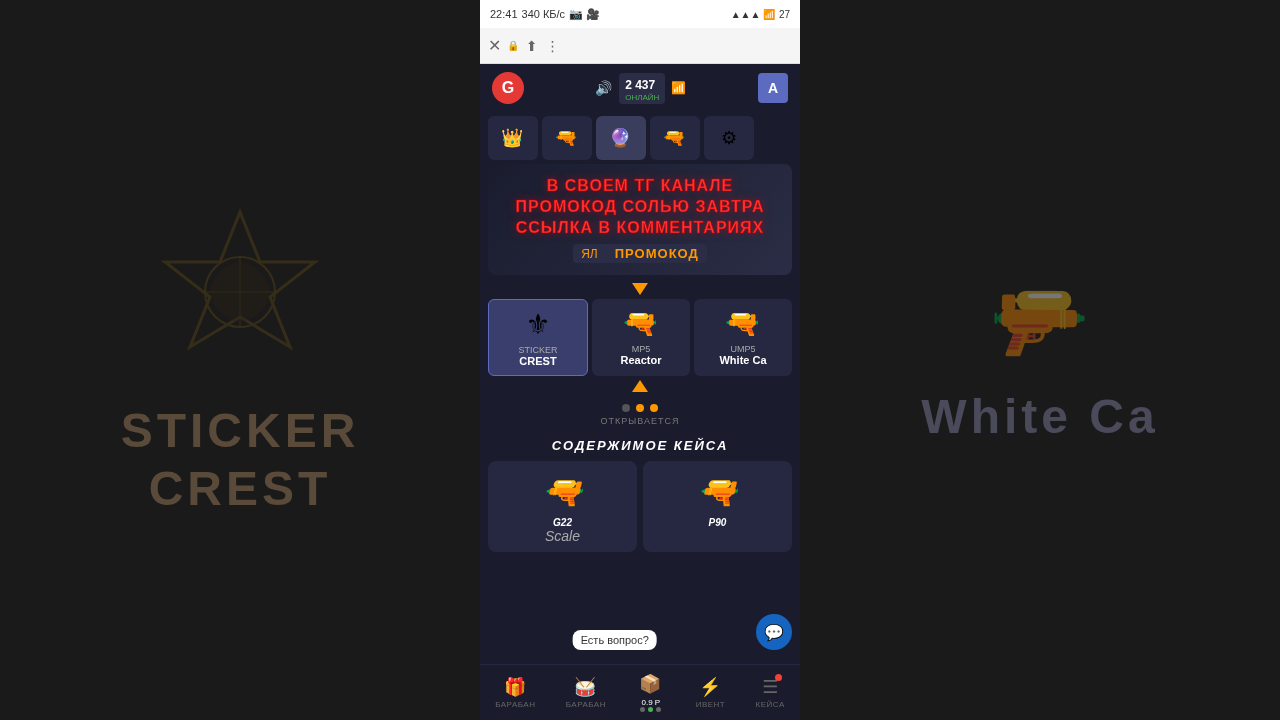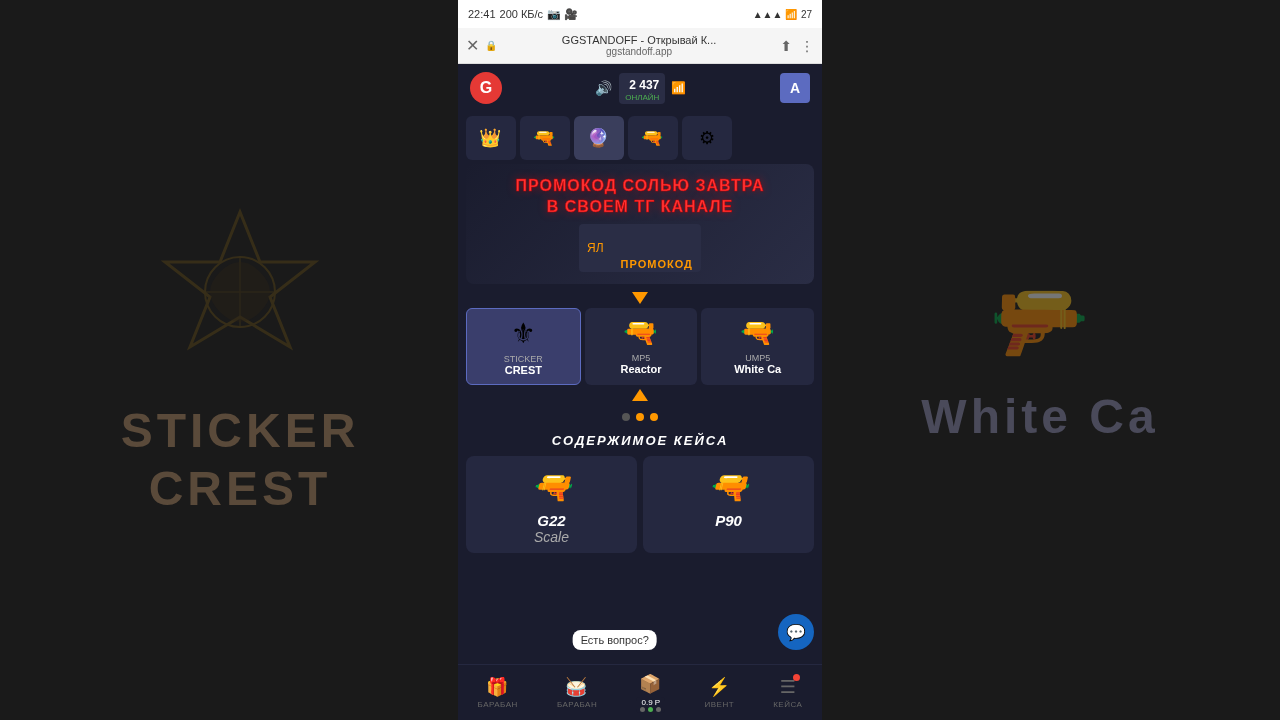--- a/index.html
+++ b/index.html
@@ -65,21 +65,21 @@
       font-size: 48px;
       font-weight: bold;
       letter-spacing: 4px;
       text-align: center;
       line-height: 1.2;
     }
 
     
     .phone-frame {
       position: relative;
-      width: 364px;
+      width: 320px;
       height: 720px;
       background: #fff;
       z-index: 10;
       display: flex;
       flex-direction: column;
       overflow: hidden;
     }
 
     
     .status-bar {
@@ -148,21 +148,21 @@
       color: #fff;
       font-weight: bold;
       font-size: 16px;
     }
     .header-mid { display: flex; align-items: center; gap: 6px; }
     .sound-icon { color: #aaa; font-size: 14px; }
     .online-badge {
       background: #2a2d45;
       border-radius: 4px;
       padding: 2px 6px;
-      text-align: right;
+      text-align: left;
     }
     .online-count { color: #fff; font-size: 12px; font-weight: bold; }
     .online-label { color: #4caf50; font-size: 8px; display: block; }
     .wifi-icon { color: #aaa; font-size: 12px; }
     .user-avatar {
       width: 30px;
       height: 30px;
       background: #5c6bc0;
       border-radius: 4px;
       display: flex;
@@ -215,21 +215,21 @@
       display: inline-flex;
       align-items: center;
       gap: 17px;
       margin-top: 6px;
       background: #2a2d45;
       border-radius: 4px;
       padding: 2px 8px;
       text-align: center;
     }
     .promo-badge-icon { color: #ff9800; font-size: 12px; }
-    .promo-badge-text { color: #ff9800; font-size: 11px; font-weight: bold; letter-spacing: 1px; margin-top: 32px; }
+    .promo-badge-text { color: #ff9800; font-size: 13px; font-weight: bold; letter-spacing: 1px; }
 
     
     .spin-section {
       padding: 8px;
       position: relative;
     }
     .spin-indicator {
       width: 0;
       height: 0;
       border-left: 8px solid transparent;
@@ -314,21 +314,21 @@
       gap: 6px;
     }
     .item-card {
       background: #252840;
       border-radius: 8px;
       padding: 12px 8px 8px;
       text-align: center;
       position: relative;
     }
     .item-card-img { font-size: 32px; margin-bottom: 6px; }
-    .item-card-name { color: #fff; font-size: 15px; font-weight: bold; }
+    .item-card-name { color: #fff; font-size: 10px; font-weight: bold; }
     .item-card-sub { color: #aaa; font-size: 14px; }
 
     
     .bottom-nav {
       background: #1a1c2e;
       height: 56px;
       display: flex;
       align-items: center;
       justify-content: space-around;
       border-top: 1px solid #252840;
@@ -409,38 +409,34 @@
   <div class="bg-text-right">
     <div>White Ca</div>
   </div>
 </div>
 
 <div class="phone-frame">
 
   <div class="status-bar">
     <div class="status-left">
       <span>22:41</span>
-      <span>200 КБ/с</span>
+      <span>340 КБ/с</span>
       <span>📷</span>
       <span>🎥</span>
     </div>
     <div class="status-right">
       <span>▲▲▲</span>
       <span>📶</span>
       <span>27</span>
     </div>
   </div>
 
   <div class="browser-bar">
     <span class="browser-close">✕</span>
     <span class="browser-lock">🔒</span>
-    <div class="browser-url">
-      <span>GGSTANDOFF - Открывай К...</span>
-      <span class="site-title">ggstandoff.app</span>
-    </div>
     <div class="browser-icons">
       <span>⬆</span>
       <span>⋮</span>
     </div>
   </div>
 
   <div class="app-content">
 
     <div class="app-header">
       <div class="app-logo">G</div>
@@ -468,22 +464,23 @@
       <div class="case-tab">
           <span class="case-tab-img">🔫</span>
         </div>
       <div class="case-tab">
           <span class="case-tab-img">⚙</span>
         </div>
     </div>
 
     <div class="promo-section">
       <div class="promo-text">
+        <div>В СВОЕМ ТГ КАНАЛЕ</div>
         <div>ПРОМОКОД СОЛЬЮ ЗАВТРА</div>
-        <div>В СВОЕМ ТГ КАНАЛЕ</div>
+        <div>ССЫЛКА В КОММЕНТАРИЯХ</div>
       </div>
       <div class="promo-badge">
         <span class="promo-badge-icon">ЯЛ</span>
         <span class="promo-badge-text">ПРОМОКОД</span>
       </div>
     </div>
 
     <div class="spin-section">
       <div class="spin-indicator"></div>
       <div class="spin-items">
@@ -504,20 +501,21 @@
         </div>
       </div>
       <div class="spin-arrow-down"></div>
     </div>
 
     <div class="dots-row">
       <div class="dot"></div>
       <div class="dot active"></div>
       <div class="dot active"></div>
     </div>
+    <div class="opens-label">ОТКРЫВАЕТСЯ</div>
 
     <div class="content-section">
       <div class="content-title">СОДЕРЖИМОЕ КЕЙСА</div>
       <div class="items-grid">
         <div class="item-card">
           <div class="item-card-img">🔫</div>
           <div class="item-card-name">G22</div>
           <div class="item-card-sub">Scale</div>
         </div>
         <div class="item-card">

